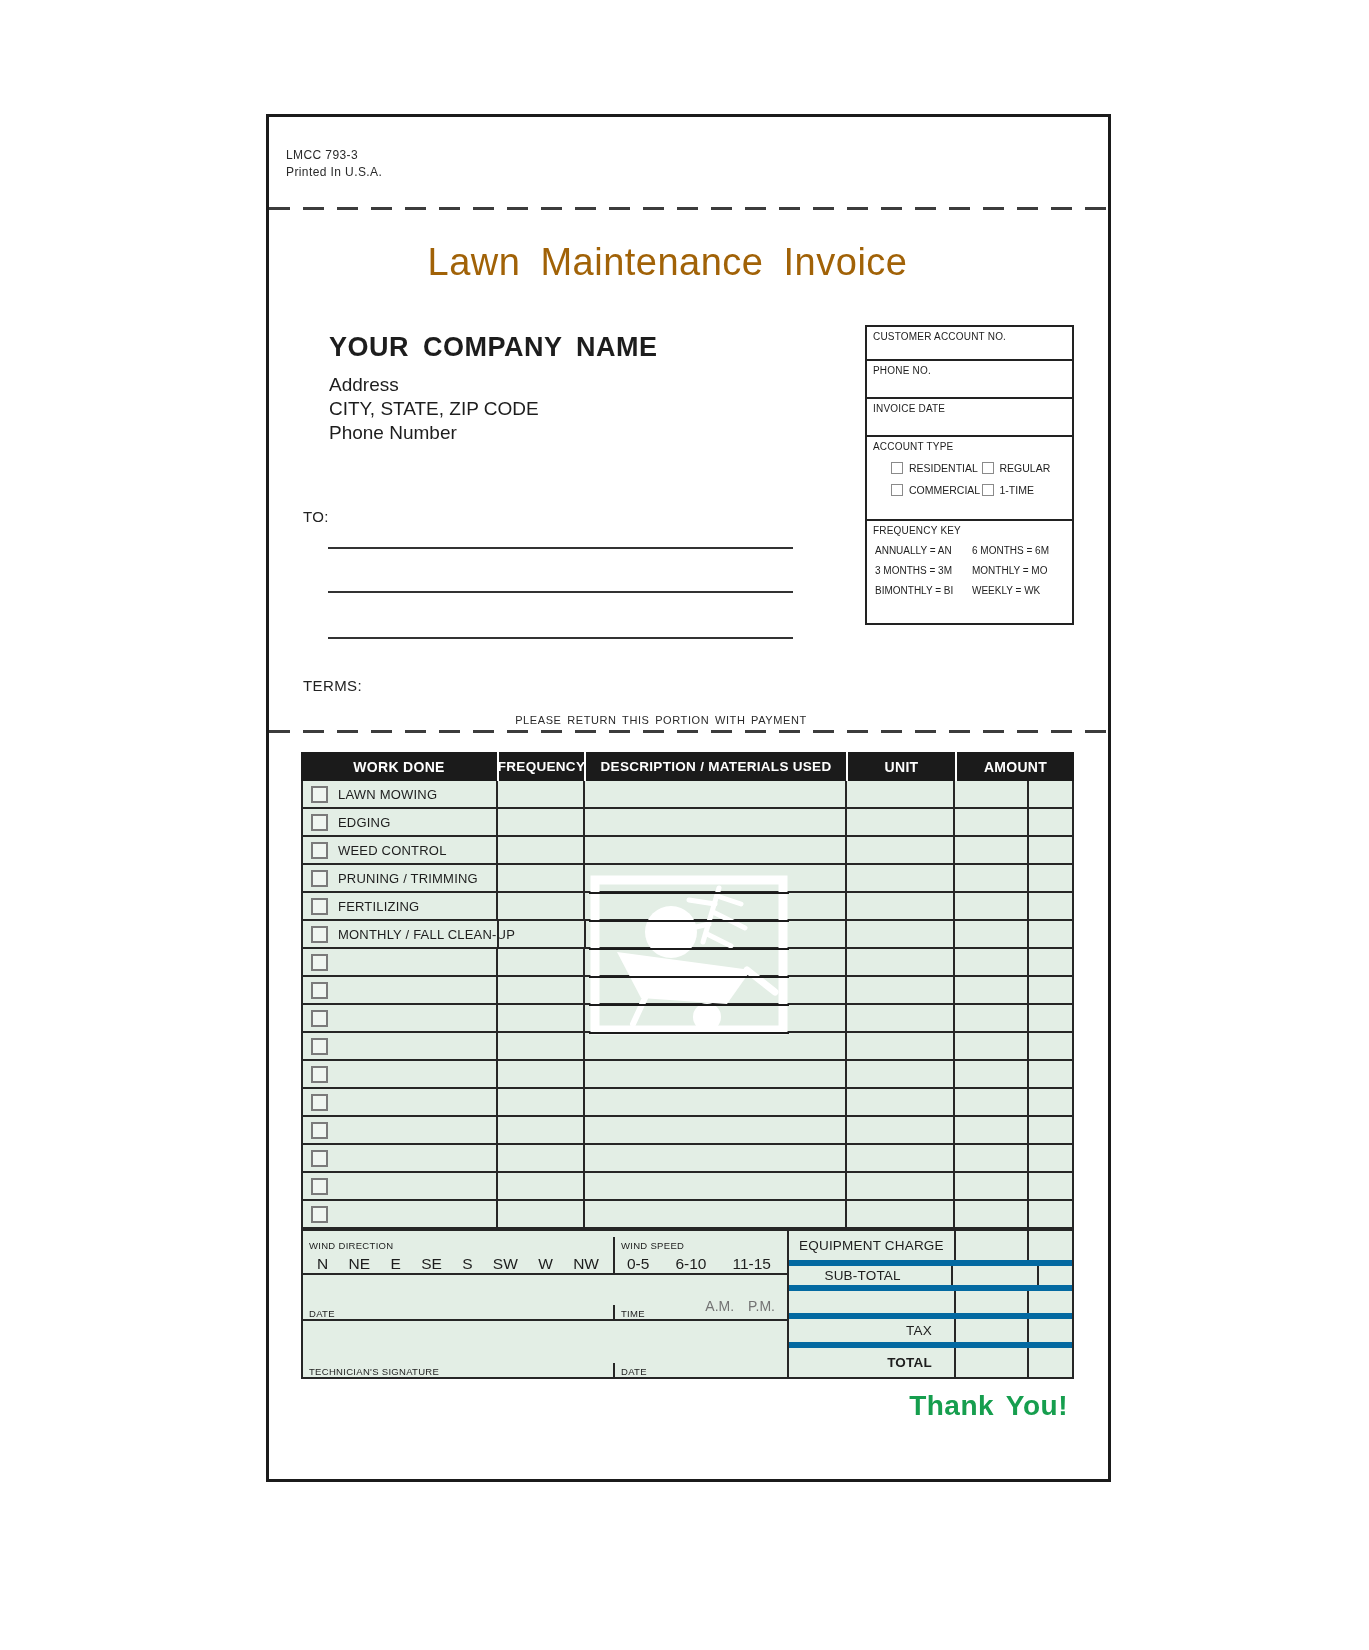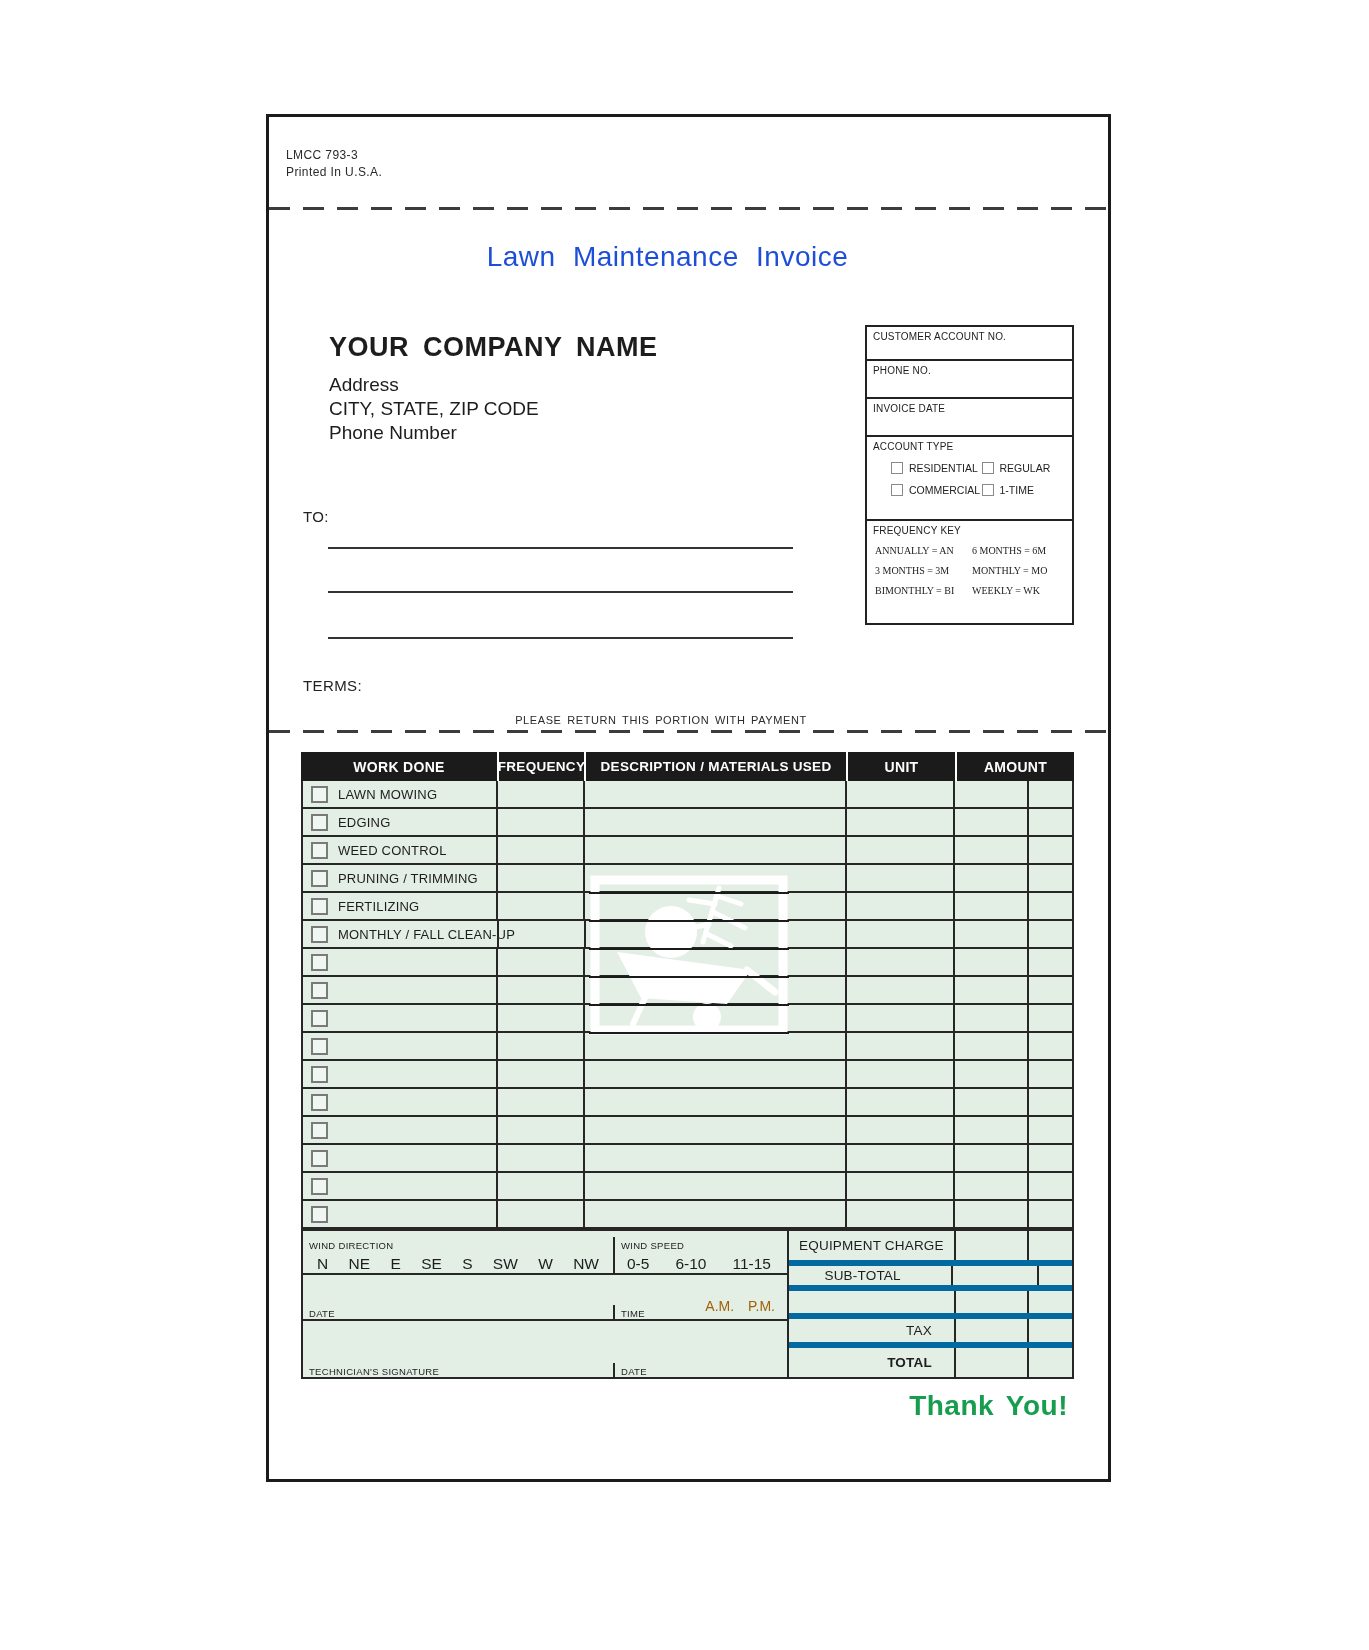--- a/index.html
+++ b/index.html
@@ -10,42 +10,42 @@
 
   
   .lmcc { position:absolute; left:17px; top:30px; font-size:12px; line-height:17px; color:#2a2a2a; letter-spacing:.4px; }
 
   
   .dash { position:absolute; left:0; right:0; height:3px;
           background:repeating-linear-gradient(90deg,#3c3c3c 0 21px,transparent 21px 34px); }
   .dash1 { top:90px; } .dash2 { top:613px; }
 
   .form-title { position:absolute; left:0; top:124px; width:784px; text-align:center;
-                font-size:28px; font-weight:400; color:#1d4ed8; word-spacing:9px; letter-spacing:.5px;padding-left:13px; }
+                font-size:38px; font-weight:400; color:#a16207; word-spacing:9px; letter-spacing:.5px;padding-left:13px; }
 
   .company { position:absolute; left:60px; top:215px; width:356px; text-align:left; color:#1d1d1d; }
   .company .name { font-size:27px; font-weight:bold; letter-spacing:.5px; word-spacing:6px; margin-bottom:10px; }
   .company .line { font-size:19px; line-height:24px; }
 
   .to-label { position:absolute; left:34px; top:391px; font-size:15px; letter-spacing:.4px; }
   .addr-line { position:absolute; left:59px; width:465px; height:2px; background:#333; }
   .al1 { top:430px; } .al2 { top:474px; } .al3 { top:520px; }
   .terms-label { position:absolute; left:34px; top:560px; font-size:15px; letter-spacing:.4px; }
 
   
   .info-box { position:absolute; left:596px; top:208px; width:209px; height:300px;
               border:2px solid #222; font-size:10px; }
   .sec { border-bottom:2px solid #222; position:relative; }
   .sec:last-child { border-bottom:none; }
   .sec-label { padding:4px 6px 0 6px; font-size:10px; letter-spacing:.2px; color:#1d1d1d; }
   .s1 { height:34px; } .s2 { height:38px; } .s3 { height:38px; } .s4 { height:84px; } .s5 { height:100px; }
   .opt-row { display:flex; margin:10px 0 0 8px;padding-left:16px; }
   .opt { display:flex; align-items:center; gap:6px; width:102px; font-size:10.5px; }
   .cb-sm { width:12px; height:12px; border:1.5px solid #8a8a8a; background:#fff; flex:0 0 auto; }
-  .fk-row { display:flex; margin:9px 0 0 8px; font-size:10px;font-family:Liberation Serif, serif; }
+  .fk-row { display:flex; margin:9px 0 0 8px; font-size:10px; }
   .fk-left { width:97px; } .fk-right { width:100px; }
 
   .return-note { position:absolute; left:0; top:597px; width:784px; text-align:center;
                  font-size:11px; letter-spacing:.6px; word-spacing:2px; color:#2a2a2a; }
 
   
   .worktable { position:absolute; left:32px; top:635px; width:773px; }
   .thead { display:flex; height:29px; background:#1b1b1b; color:#fff; font-weight:bold; font-size:14px; }
   .th { display:flex; align-items:center; justify-content:center; letter-spacing:.3px; }
   .th + .th { border-left:2.5px solid #fff; }
@@ -69,21 +69,21 @@
   .bt-left { width:484px; display:flex; flex-direction:column; }
   .bt-right { width:285px; border-left:2px solid #262626; display:flex; flex-direction:column; }
   .bl-row { display:flex; border-bottom:2px solid #262626;align-items:flex-end; }
   .bl-row:last-child { border-bottom:none; }
   .blr1 { height:44px; } .blr2 { height:46px; } .blr3 { height:56px; }
   .cellA { width:310px; position:relative; }
   .cellB { width:170px; border-left:2px solid #262626; position:relative; }
   .cell-label { padding:3px 0 0 6px; font-size:9.5px; letter-spacing:.3px; color:#1d1d1d; }
   .wind-values { display:flex; justify-content:space-between; padding:4px 14px 0 14px; font-size:15.5px; color:#1d1d1d; }
   .speed-values { display:flex; justify-content:space-between; padding:4px 12px 0 12px; font-size:15.5px; color:#1d1d1d; }
-  .ampm { position:absolute; right:8px; bottom:5px; font-size:14px; color:#a16207; }
+  .ampm { position:absolute; right:8px; bottom:5px; font-size:14px; color:#737373; }
   .ampm span { margin-left:10px; }
   .tr-row { display:flex; border-bottom:6px solid #0369a1; }
   .tr-row:last-child { border-bottom:none; }
   .trr1 { height:35px; } .trr2 { height:25px;gap:28px; } .trr3 { height:28px; } .trr4 { height:29px; } .trr5 { height:29px; }
   .tl { width:166px; display:flex; align-items:center; font-size:13.5px; color:#1d1d1d; letter-spacing:.2px; }
   .tl-center { justify-content:center; }
   .tl-right { justify-content:flex-end; padding-right:22px; }
   .ta1 { width:74px; border-left:2px solid #262626; }
   .ta2 { width:45px; border-left:2px solid #262626; }
   .bold { font-weight:bold; }

